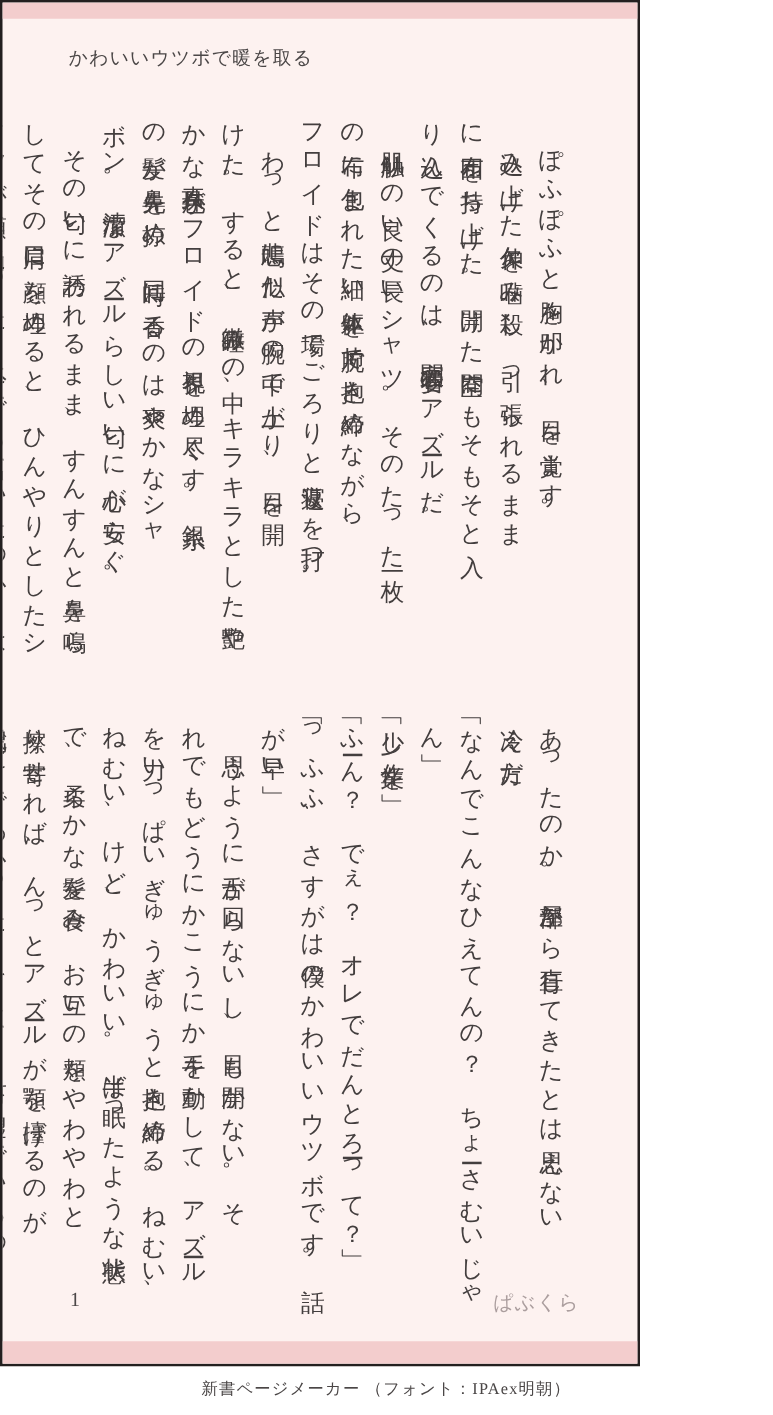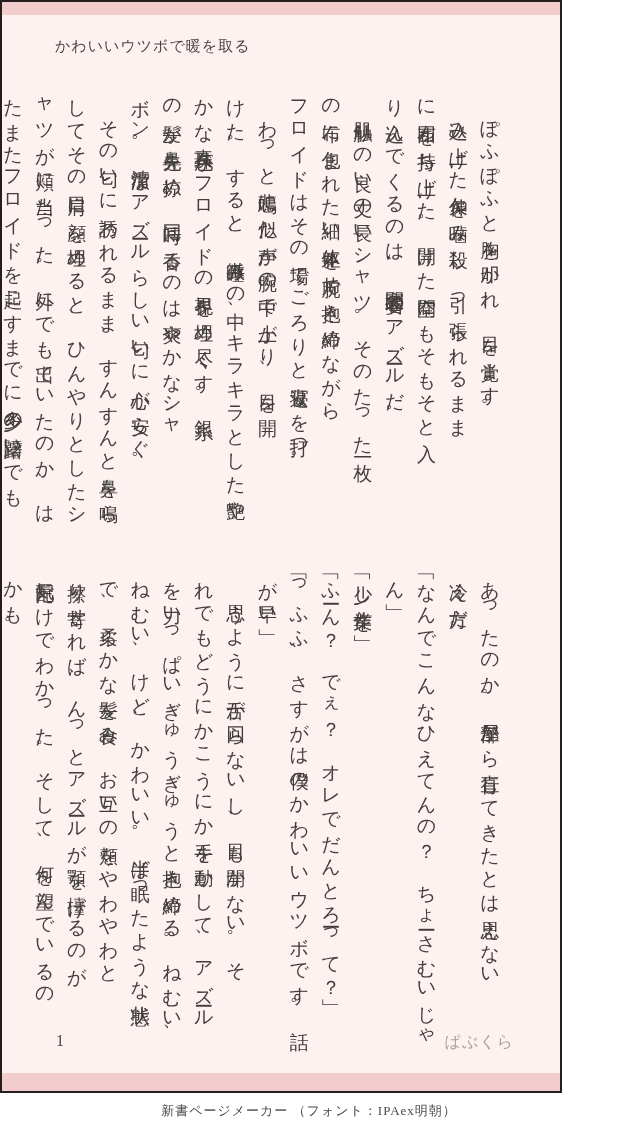--- a/index.html
+++ b/index.html
@@ -13,21 +13,21 @@
   body{
     width:618px;height:1132px;
     background:#ffffff;
     font-family:"Liberation Serif","DejaVu Serif",serif;
     position:relative;
     overflow:hidden;
   }
   .card{
     box-sizing:border-box;
     position:absolute;top:0;left:0;
-    width:562px;height:1093px;
+    width:512px;height:1093px;
     border:2px solid var(--border);
     background:var(--page-bg);
     overflow:hidden;
   }
   .bar-top{
     position:absolute;top:0;left:0;right:0;
     height:13px;background:var(--accent-bar);
   }
   .bar-bottom{
     position:absolute;bottom:0;left:0;right:0;

